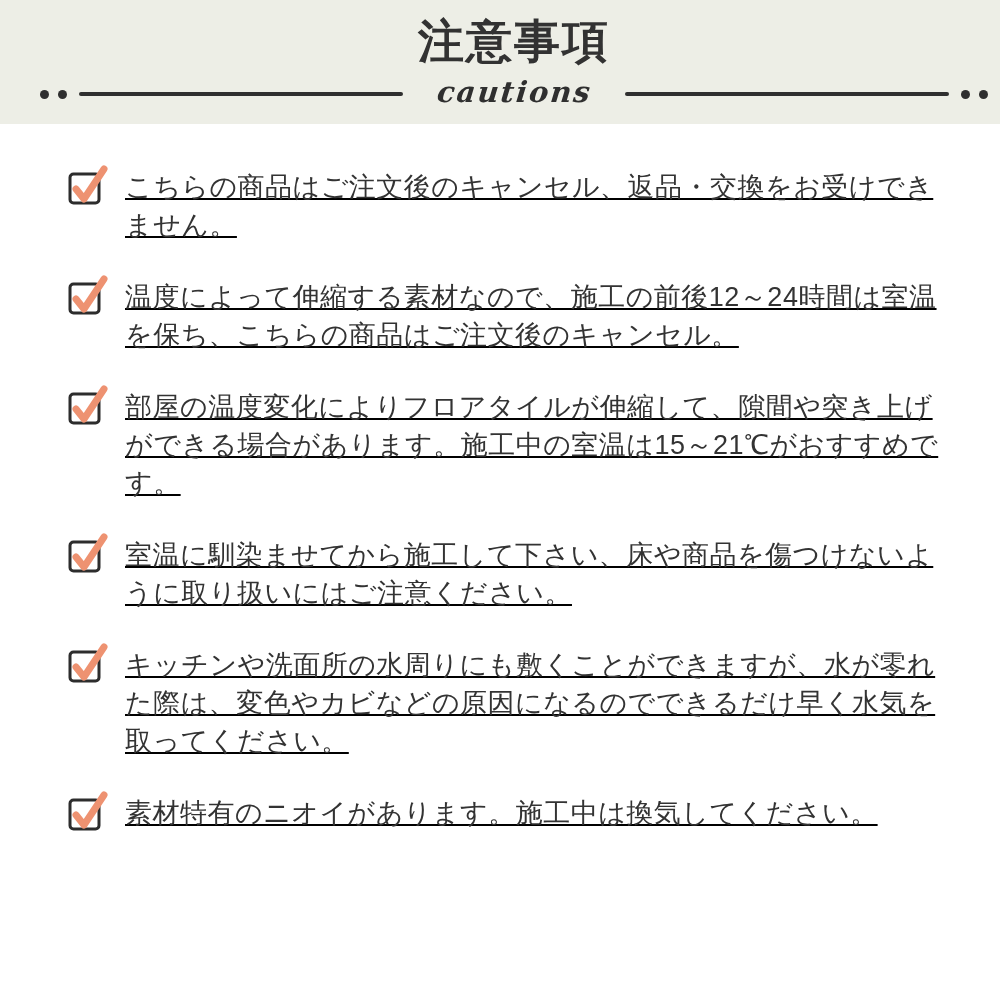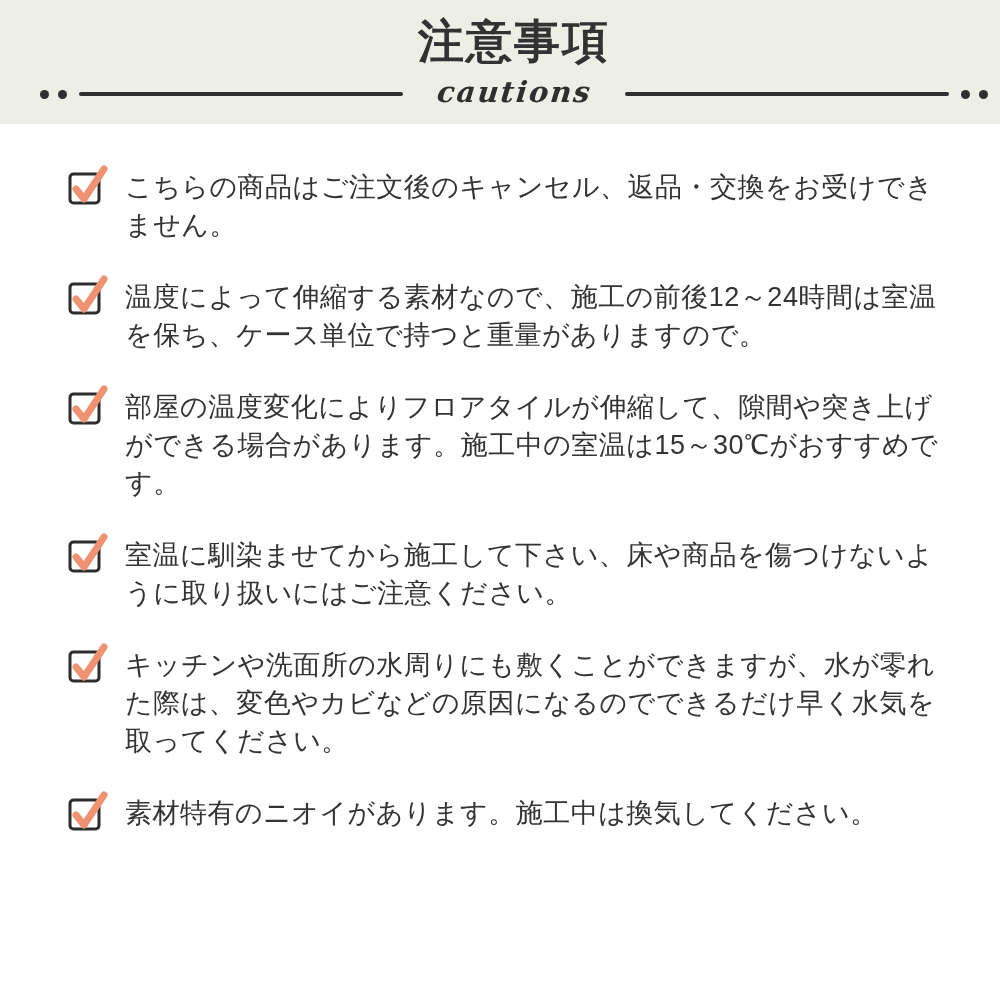--- a/index.html
+++ b/index.html
@@ -63,20 +63,21 @@
     list-style: none;
     padding: 44px 56px 0 68px;
     display: flex;
     flex-direction: column;
     gap: 34px;
   }
   .caution-item {
     display: flex;
     align-items: flex-start;
     gap: 17px;
+    text-decoration: underline;
   }
   .checkbox-wrap {
     flex: 0 0 auto;
     width: 40px;
     height: 42px;
     margin-top: -4px;
   }
   .checkbox-wrap svg { display: block; }
   .caution-text {
     flex: 1 1 auto;
@@ -114,30 +115,30 @@
     </span>
     <span class="caution-text">こちらの商品はご注文後のキャンセル、返品・交換をお受けできません。</span>
   </li>
   <li class="caution-item">
     <span class="checkbox-wrap">
       <svg width="40" height="42" viewBox="0 0 40 42" xmlns="http://www.w3.org/2000/svg">
           <rect x="2" y="10" width="29" height="29" rx="3.5" fill="#ffffff" stroke="#2d2d2d" stroke-width="3"></rect>
           <polyline points="8,25 16,35 36,5" fill="none" stroke="#ee9271" stroke-width="7" stroke-linecap="round" stroke-linejoin="round"></polyline>
         </svg>
     </span>
-    <span class="caution-text">温度によって伸縮する素材なので、施工の前後12～24時間は室温を保ち、ケース単位で持つと重量がありますので。</span>
+    <span class="caution-text">温度によって伸縮する素材なので、施工の前後12～24時間は室温を保ち、こちらの商品はご注文後のキャンセル。</span>
   </li>
   <li class="caution-item">
     <span class="checkbox-wrap">
       <svg width="40" height="42" viewBox="0 0 40 42" xmlns="http://www.w3.org/2000/svg">
           <rect x="2" y="10" width="29" height="29" rx="3.5" fill="#ffffff" stroke="#2d2d2d" stroke-width="3"></rect>
           <polyline points="8,25 16,35 36,5" fill="none" stroke="#ee9271" stroke-width="7" stroke-linecap="round" stroke-linejoin="round"></polyline>
         </svg>
     </span>
-    <span class="caution-text">部屋の温度変化によりフロアタイルが伸縮して、隙間や突き上げができる場合があります。施工中の室温は15～30℃がおすすめです。</span>
+    <span class="caution-text">部屋の温度変化によりフロアタイルが伸縮して、隙間や突き上げができる場合があります。施工中の室温は15～21℃がおすすめです。</span>
   </li>
   <li class="caution-item">
     <span class="checkbox-wrap">
       <svg width="40" height="42" viewBox="0 0 40 42" xmlns="http://www.w3.org/2000/svg">
           <rect x="2" y="10" width="29" height="29" rx="3.5" fill="#ffffff" stroke="#2d2d2d" stroke-width="3"></rect>
           <polyline points="8,25 16,35 36,5" fill="none" stroke="#ee9271" stroke-width="7" stroke-linecap="round" stroke-linejoin="round"></polyline>
         </svg>
     </span>
     <span class="caution-text">室温に馴染ませてから施工して下さい、床や商品を傷つけないように取り扱いにはご注意ください。</span>
   </li>

